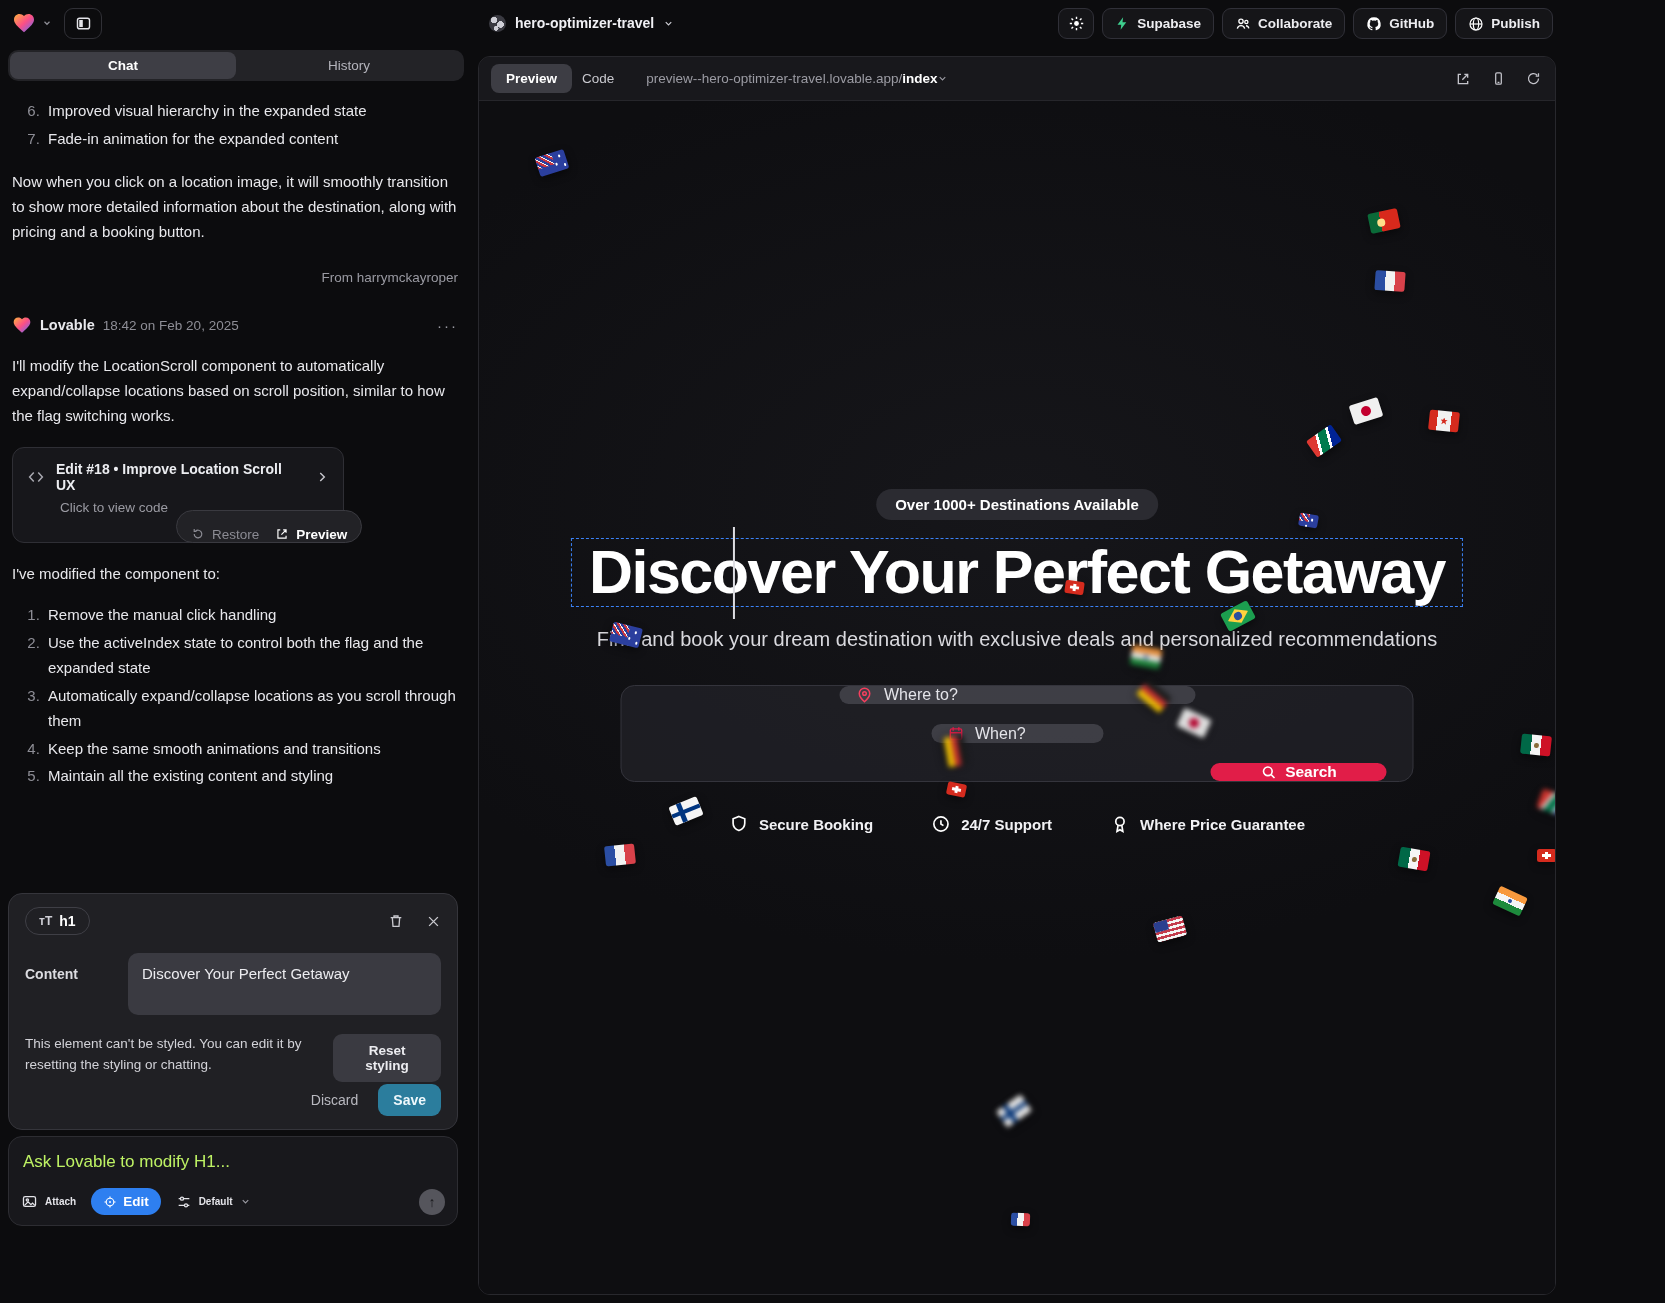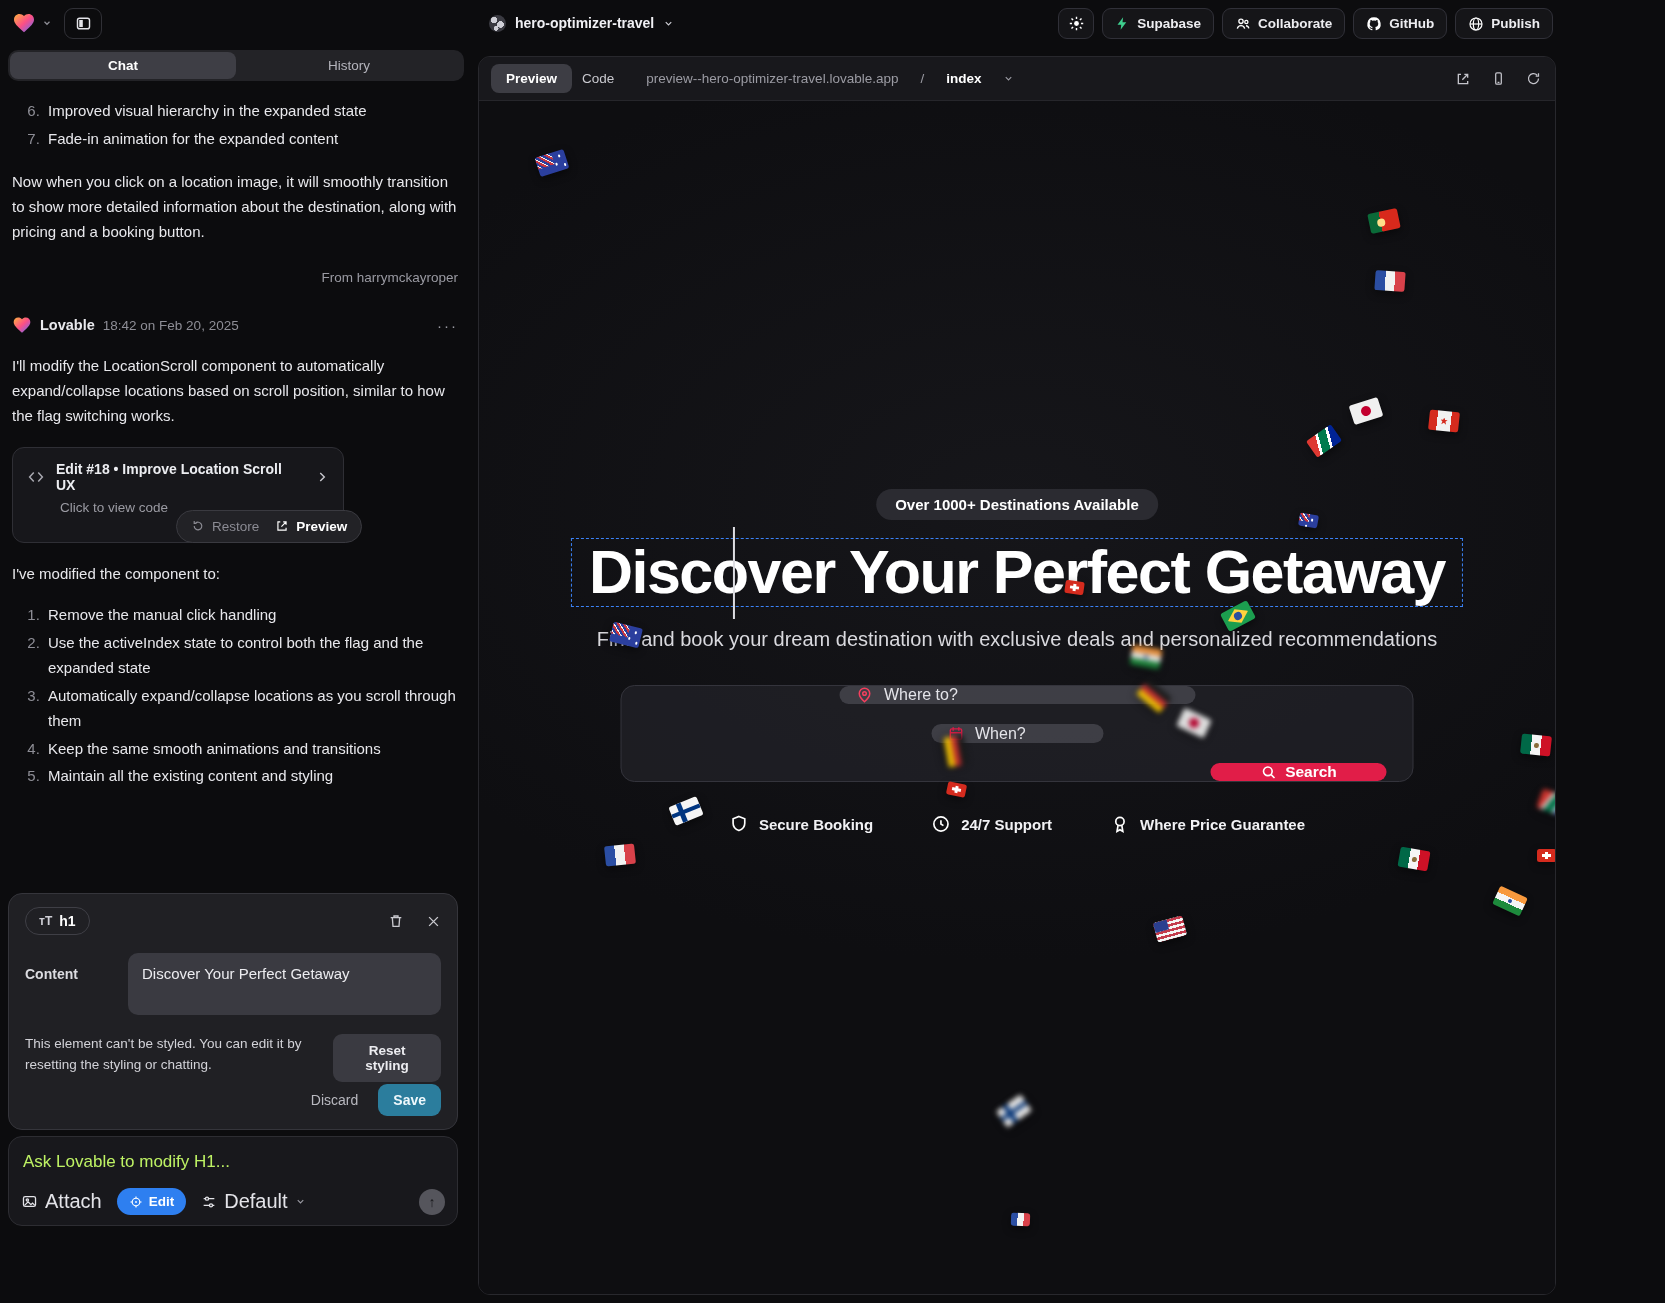--- a/index.html
+++ b/index.html
@@ -51,21 +51,21 @@
   .assistant-name { font-weight:700; font-size:14.5px; }
   .assistant-ts { color:#8e8e96; font-size:13.5px; }
   .msg-menu { margin-left:auto; color:#9b9ba3; letter-spacing:2px; font-size:15px; cursor:pointer; }
 
   .edit-card { position:relative; margin-top:18px; width:332px; background:#17171b; border:1px solid #2f2f35;
                border-radius:12px; padding:13px 14px 27px 14px; cursor:pointer; }
   .edit-row { display:flex; align-items:center; gap:11px; }
   .edit-title { font-size:14px; color:#ecedf1; font-weight:600; }
   .edit-chevron { margin-left:auto; color:#c9c9cf; }
   .edit-sub { margin:7px 0 0 33px; color:#9b9ba3; font-size:13.5px; }
-  .restore-pill { position:absolute; left:163px; top:62px; height:33px; display:flex; align-items:center; gap:16px;
+  .restore-pill { position:absolute; left:163px; top:62px; height:33px; display:flex; align-items:flex-end; gap:16px;
                   background:#222226; border:1px solid #3a3a40; border-radius:17px; padding:0 14px; white-space:nowrap; }
   .pill-btn { display:flex; align-items:center; gap:7px; font-size:13.5px; cursor:pointer; background:none; border:none; }
   .pill-btn.restore { color:#8b8b93; }
   .pill-btn.preview { color:#fff; font-weight:600; }
 
   
   .editor { position:absolute; left:8px; right:14px; top:847px; height:237px; background:#202024;
             border:1px solid #35353b; border-radius:14px; padding:13px 16px; }
   .editor-top { display:flex; align-items:center; }
   .tag-badge { display:flex; align-items:center; gap:7px; border:1px solid #3f3f46; border-radius:17px;
@@ -85,35 +85,35 @@
   .discard-btn { background:none; border:none; color:#b9b9c0; font-size:14px; cursor:pointer; }
   .save-btn { background:#2b7d9d; border:none; border-radius:9px; padding:8px 15px; color:#eef8fc;
               font-size:14px; font-weight:600; cursor:pointer; }
 
   
   .composer { position:absolute; left:8px; right:14px; top:1090px; height:90px; background:#18181c;
               border:1px solid #2d2d32; border-radius:14px; padding:15px 14px; }
   .composer-ph { color:#bef264; font-size:17px; cursor:text; }
   .composer-row { position:absolute; left:12px; right:12px; bottom:10px; display:flex; align-items:center; gap:15px; }
   .cmp-btn { display:flex; align-items:center; gap:7px; background:none; border:none; color:#e3e3e8;
-             font-size:20px; font-weight:400; cursor:pointer; }
+             font-size:10px; font-weight:700; cursor:pointer; }
   .edit-pill { display:flex; align-items:center; gap:6px; background:#2e7ff0; border:none; border-radius:16px;
                padding:6px 12px; color:#fff; font-size:13.5px; font-weight:700; cursor:pointer; }
   .send-btn { margin-left:auto; width:26px; height:26px; border-radius:50%; background:#55555c; border:none;
               color:#17171a; font-size:14px; font-weight:700; display:flex; align-items:center; justify-content:center; cursor:pointer; }
   .def-chevron { color:#9b9ba3; }
 
   
   .preview-panel { position:absolute; left:478px; top:56px; width:1078px; bottom:8px; background:#141417;
                    border:1px solid #28282d; border-radius:12px; overflow:hidden; }
   .pv-header { height:44px; display:flex; align-items:center; padding:0 12px; background:#18181c;
                border-bottom:1px solid #26262b; }
   .pv-tab { background:none; border:none; color:#c9c9cf; font-size:13.5px; padding:7px 10px; cursor:pointer; }
   .pv-tab.active { background:#3d3d44; color:#fff; border-radius:8px; padding:7px 15px; font-weight:600; }
-  .pv-url { margin-left:22px; display:flex; align-items:center; gap:22px; color:#9b9ba3; font-size:13.5px; cursor:pointer; }
+  .pv-url { margin-left:22px; display:flex; align-items:center; gap:0; color:#9b9ba3; font-size:13.5px; cursor:pointer; }
   .pv-url .path { color:#fff; font-weight:600; }
   .pv-actions { margin-left:auto; margin-right:2px; display:flex; gap:20px; color:#c4c4cb; }
   .pv-actions .ib { background:none; border:none; color:#c4c4cb; cursor:pointer; }
 
   .pv-content { position:absolute; top:44px; left:0; right:0; bottom:0; overflow:hidden;
                 background:radial-gradient(1100px 700px at 50% 34%, #16161a 0%, #0e0e11 65%), #0e0e11; }
 
   .hero-badge { position:absolute; top:388px; left:50%; transform:translateX(-50%); background:#2b2b31;
                 color:#fff; font-size:15px; font-weight:700; padding:7px 19px; border-radius:999px; white-space:nowrap; }
   .h1box { position:absolute; top:437px; left:50%; transform:translateX(-50%); border:1.5px dashed #3b82f6;

